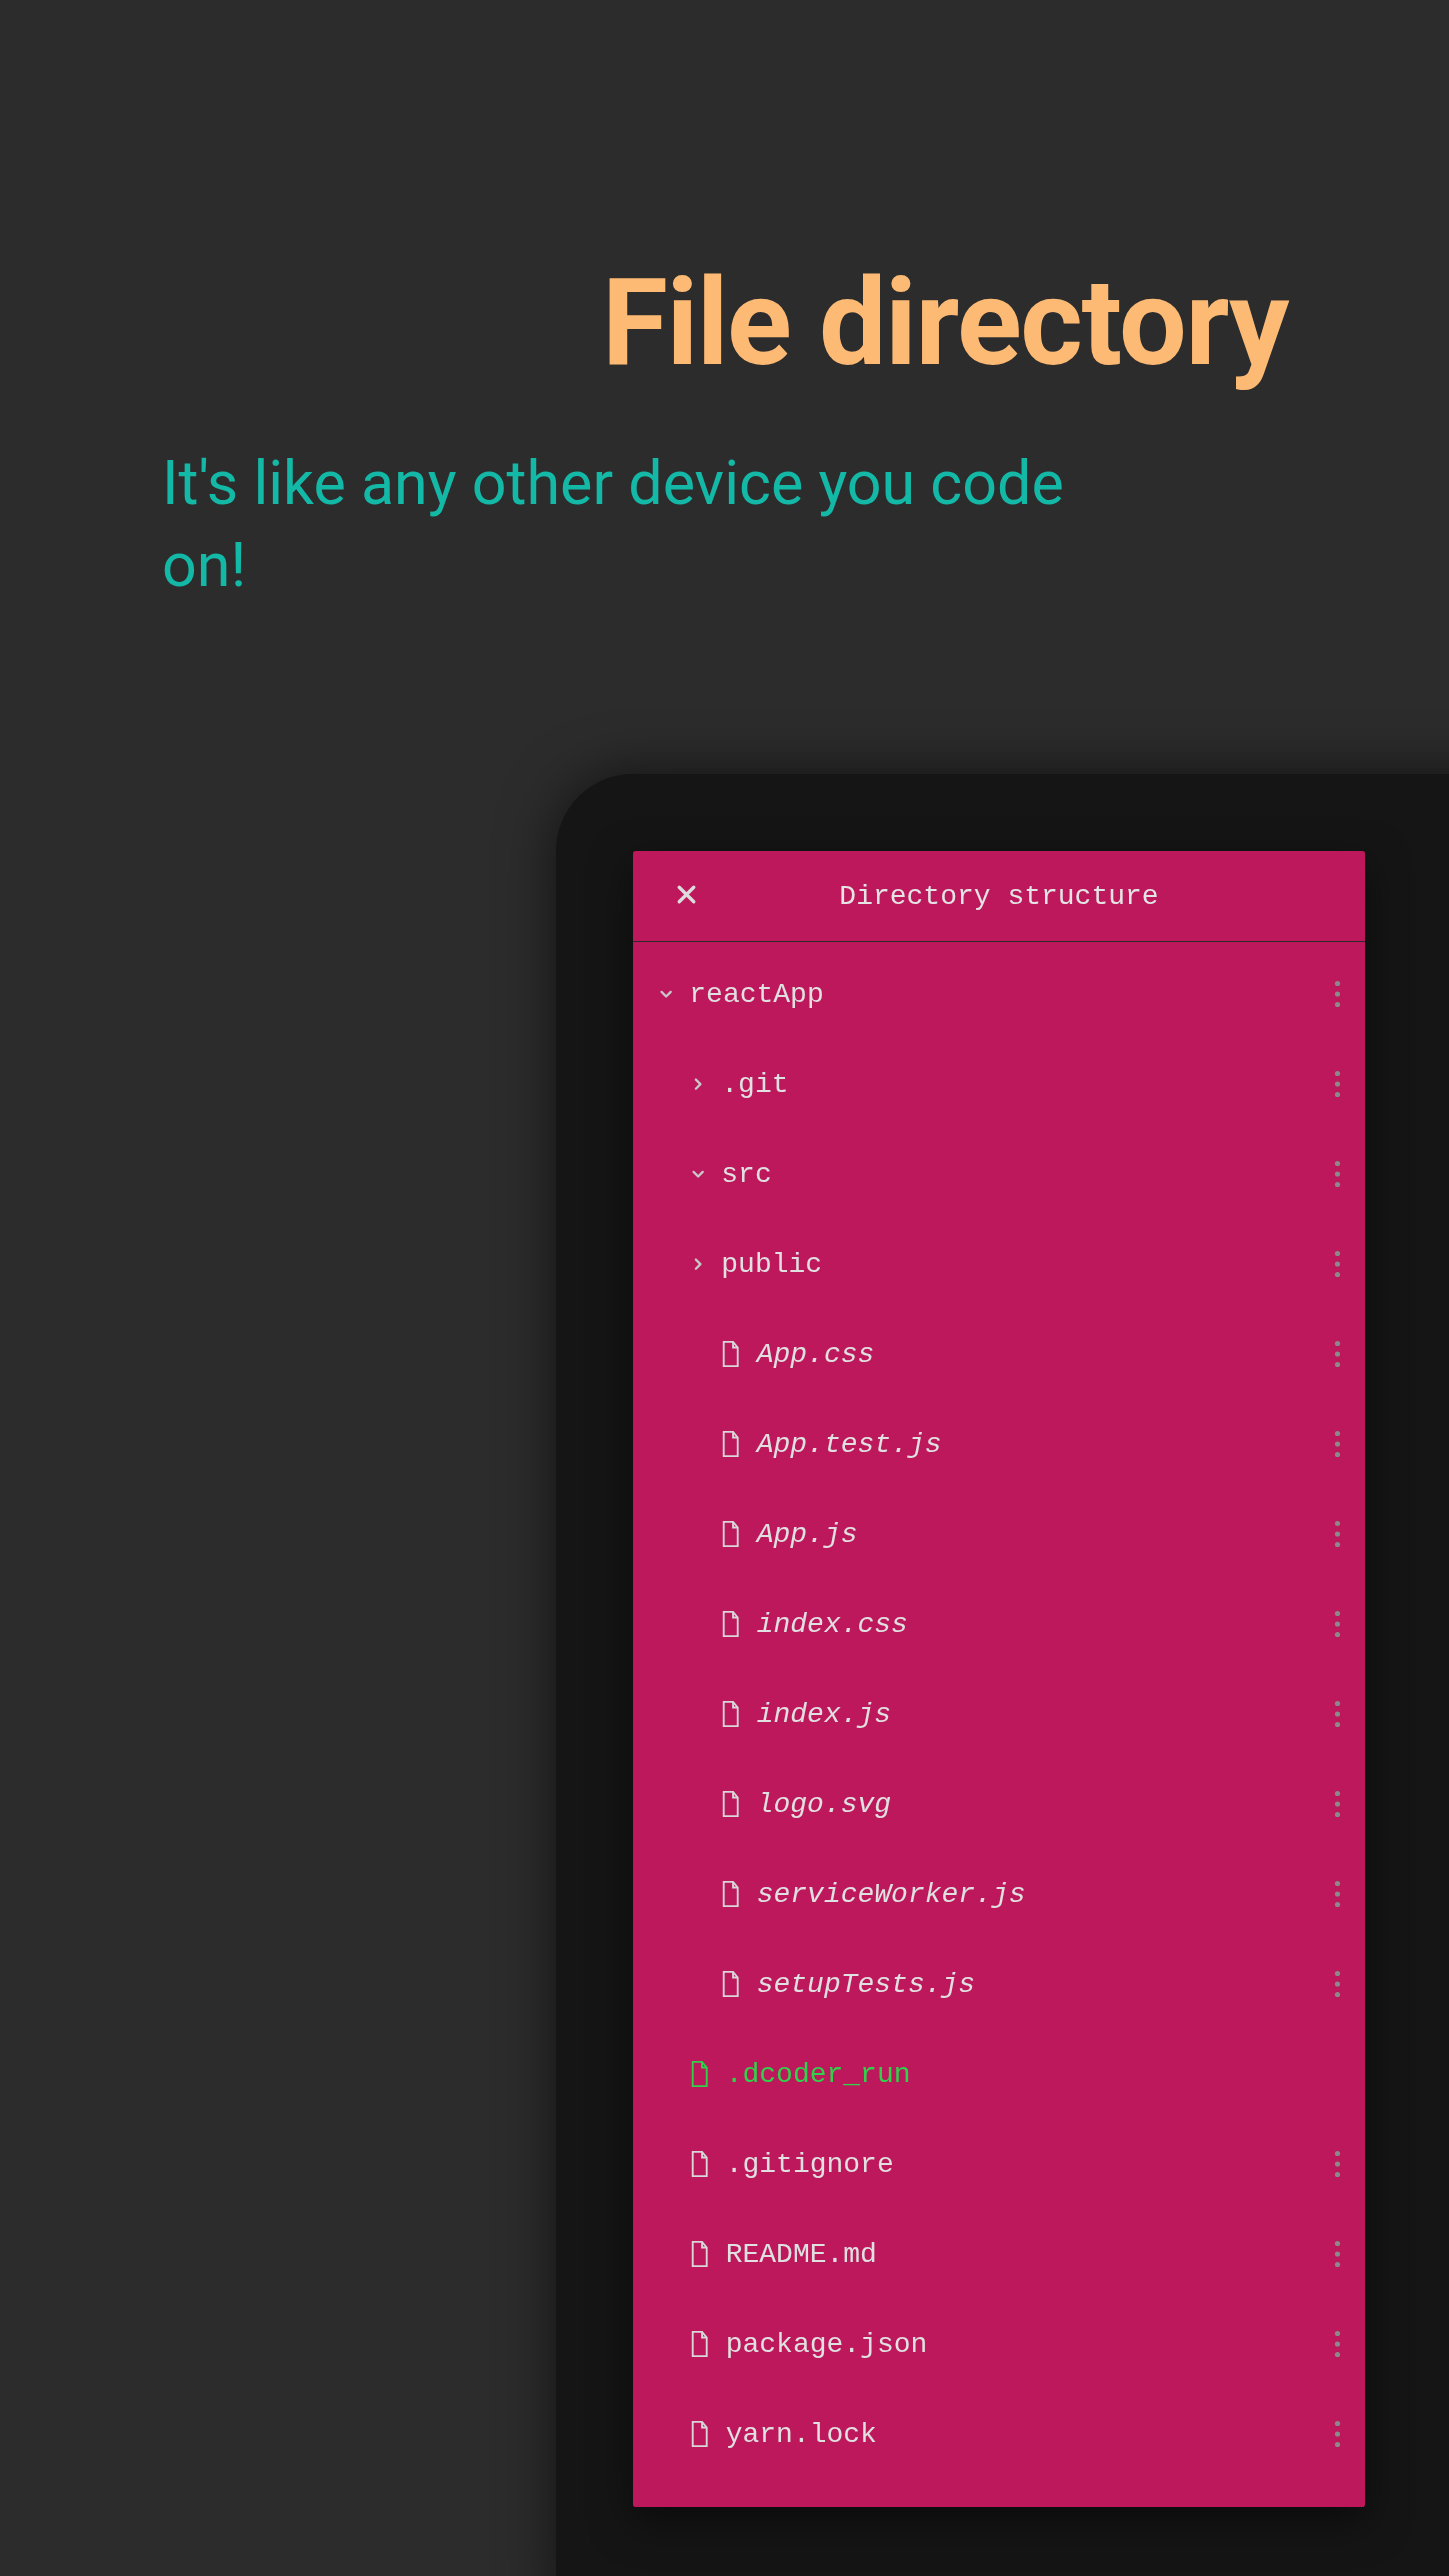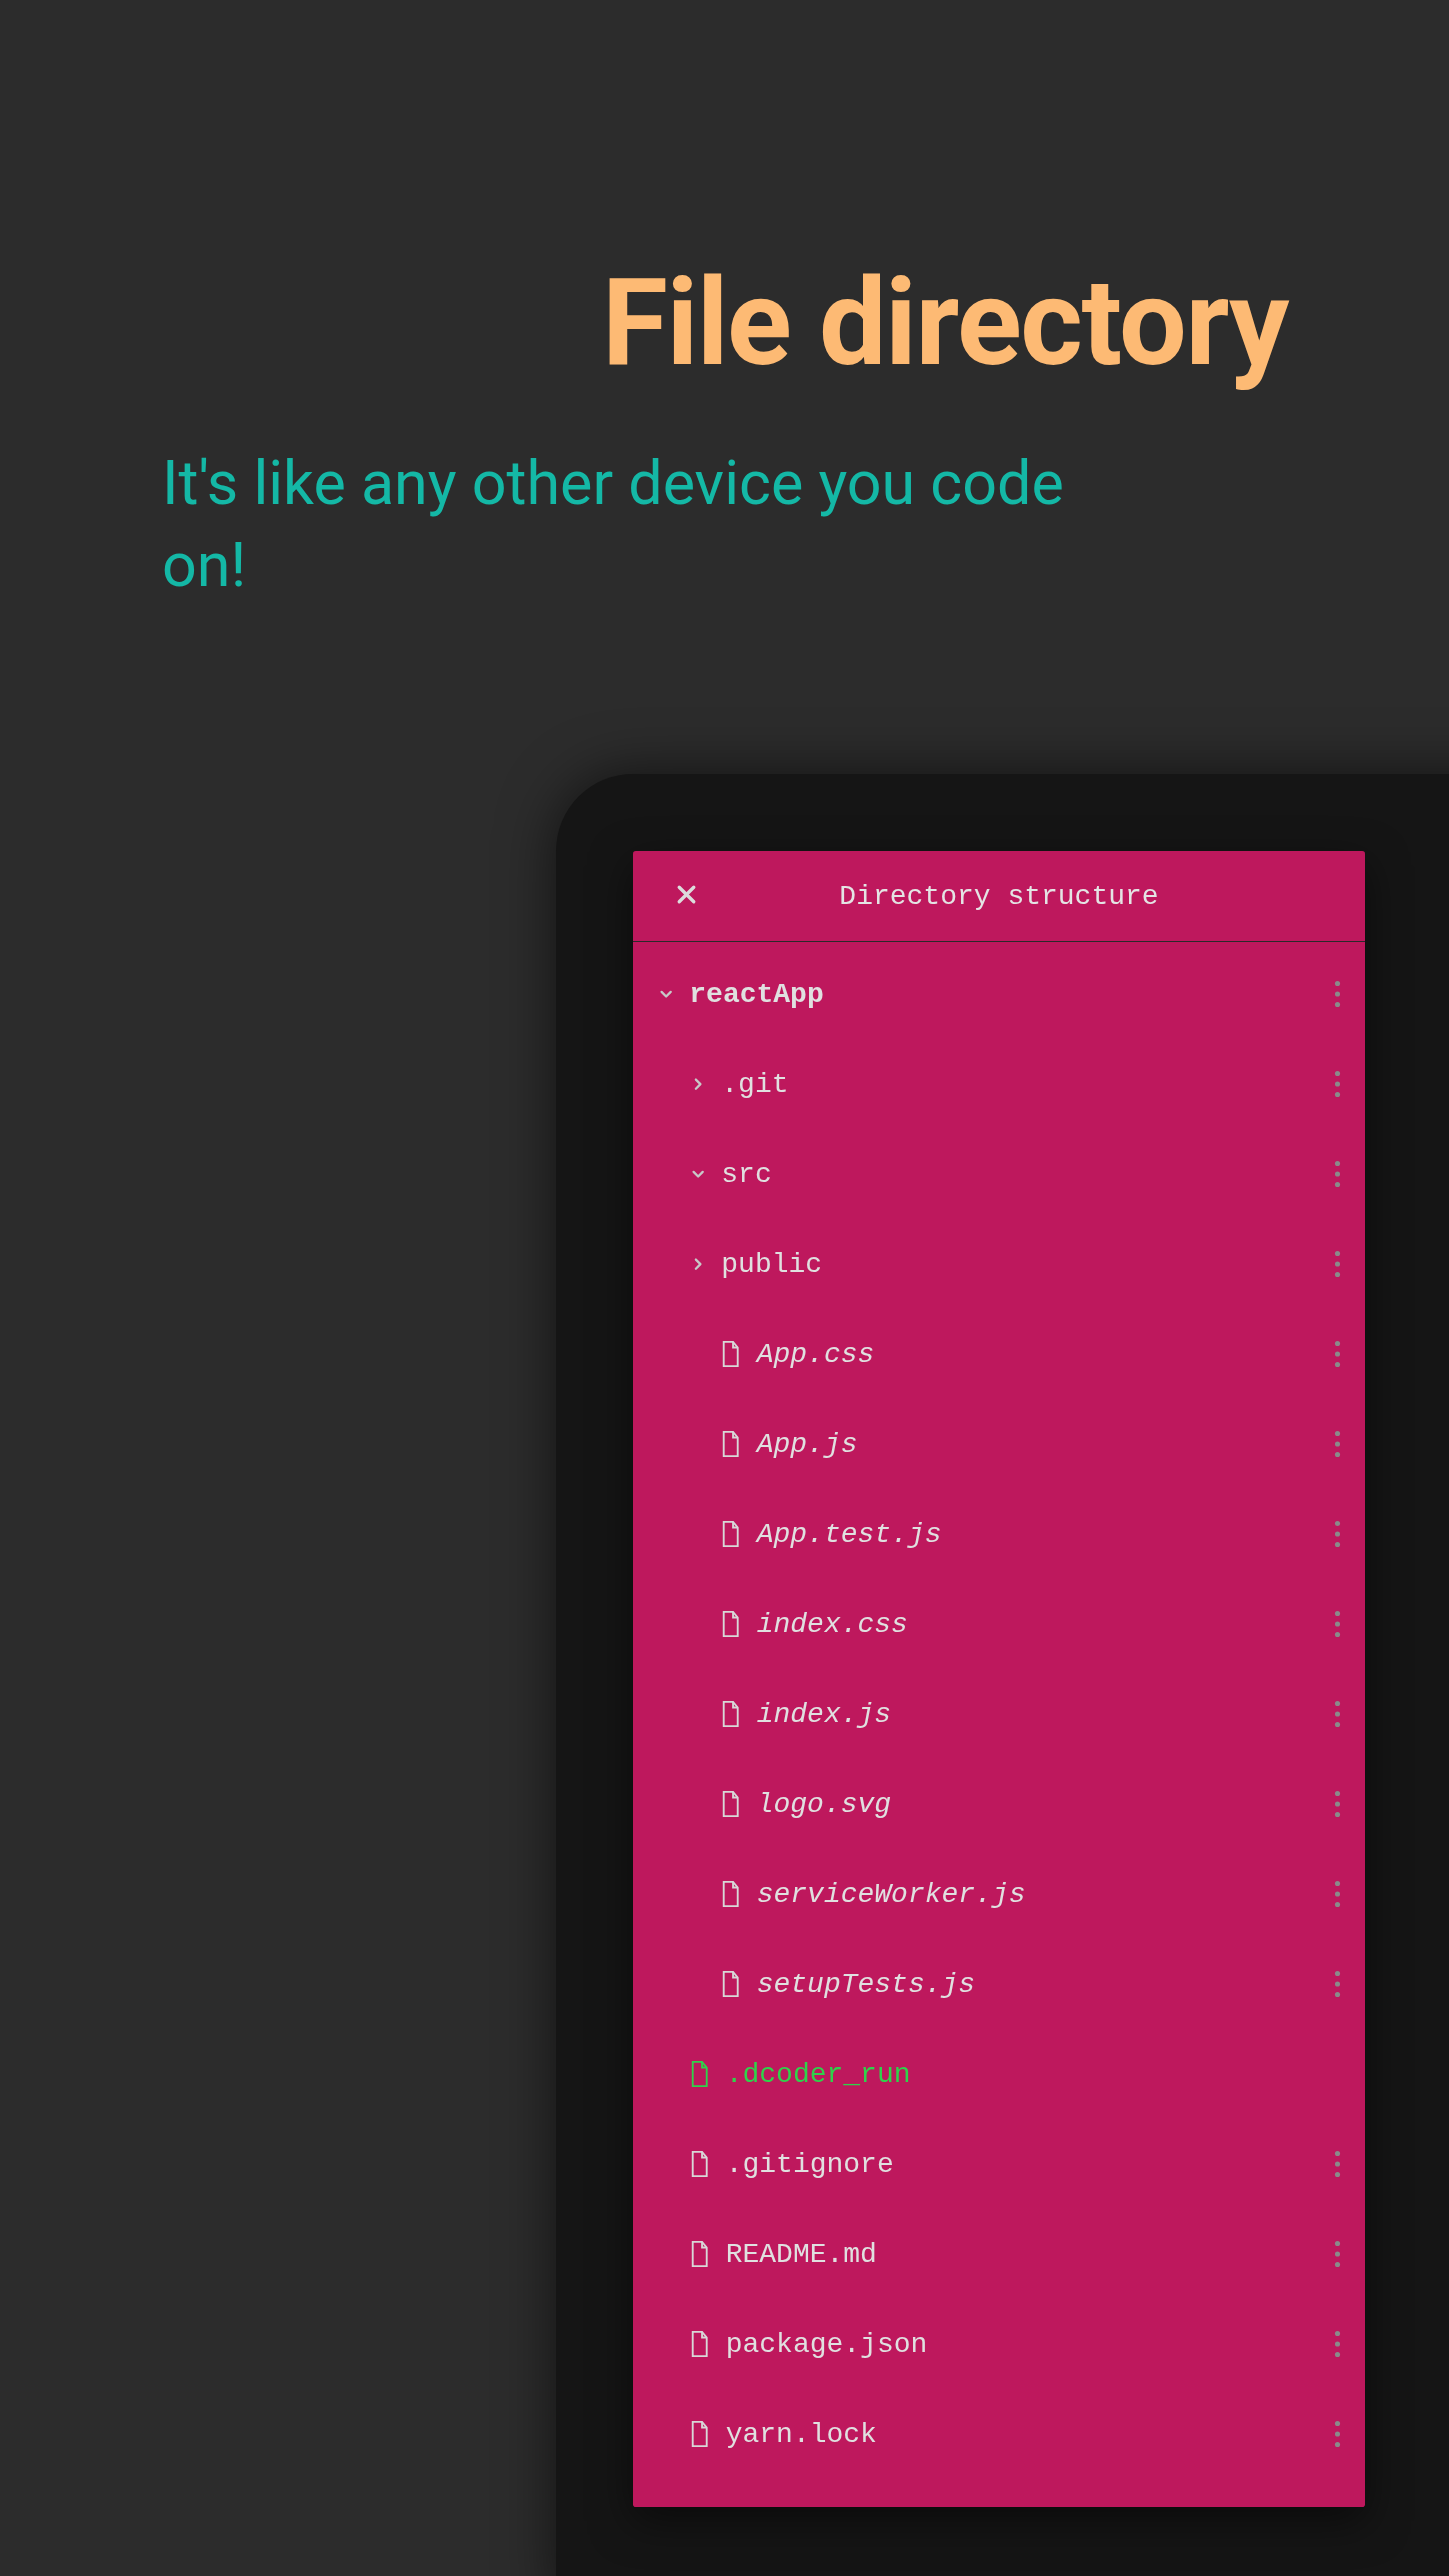--- a/index.html
+++ b/index.html
@@ -101,21 +101,21 @@
     display: flex;
     align-items: center;
   }
   .row .more {
     width: 56px;
     display: flex;
     align-items: center;
     justify-content: center;
     color: #8a8a8a;
   }
-  .depth0 { padding-left: 21px; font-weight: bold; }
+  .depth0 { padding-left: 21px; }
   .depth1 { padding-left: 53px; }
   .depth2 { padding-left: 84px; font-style: italic; }
   .chevron {
     width: 24px;
     display: inline-flex;
     justify-content: center;
     margin-right: 11.3px;
     color: #c8c8c8;
   }
   .file-icon {
@@ -250,41 +250,41 @@
           </div>
         </div>
         <div class="row depth2">
           <div class="label">
             <span class="file-icon">
               <svg width="22.5" height="28" viewBox="0 0 24 30" fill="none" stroke="#d8d8d8" stroke-width="2">
                 <path d="M5 2 H15 L20 8 V28 H5 Z"></path>
                 <path d="M15 2 V8 H20"></path>
               </svg>
             </span>
+            <span>App.test.js</span>
+          </div>
+          <div class="more dots">
+            <span>
+              <svg width="7" height="28" viewBox="0 0 6 24">
+                <circle cx="3" cy="3" r="2.2" fill="#8a8a8a"></circle>
+                <circle cx="3" cy="12" r="2.2" fill="#8a8a8a"></circle>
+                <circle cx="3" cy="21" r="2.2" fill="#8a8a8a"></circle>
+              </svg>
+            </span>
+          </div>
+        </div>
+        <div class="row depth2">
+          <div class="label">
+            <span class="file-icon">
+              <svg width="22.5" height="28" viewBox="0 0 24 30" fill="none" stroke="#d8d8d8" stroke-width="2">
+                <path d="M5 2 H15 L20 8 V28 H5 Z"></path>
+                <path d="M15 2 V8 H20"></path>
+              </svg>
+            </span>
             <span>App.js</span>
-          </div>
-          <div class="more dots">
-            <span>
-              <svg width="7" height="28" viewBox="0 0 6 24">
-                <circle cx="3" cy="3" r="2.2" fill="#8a8a8a"></circle>
-                <circle cx="3" cy="12" r="2.2" fill="#8a8a8a"></circle>
-                <circle cx="3" cy="21" r="2.2" fill="#8a8a8a"></circle>
-              </svg>
-            </span>
-          </div>
-        </div>
-        <div class="row depth2">
-          <div class="label">
-            <span class="file-icon">
-              <svg width="22.5" height="28" viewBox="0 0 24 30" fill="none" stroke="#d8d8d8" stroke-width="2">
-                <path d="M5 2 H15 L20 8 V28 H5 Z"></path>
-                <path d="M15 2 V8 H20"></path>
-              </svg>
-            </span>
-            <span>App.test.js</span>
           </div>
           <div class="more dots">
             <span>
               <svg width="7" height="28" viewBox="0 0 6 24">
                 <circle cx="3" cy="3" r="2.2" fill="#8a8a8a"></circle>
                 <circle cx="3" cy="12" r="2.2" fill="#8a8a8a"></circle>
                 <circle cx="3" cy="21" r="2.2" fill="#8a8a8a"></circle>
               </svg>
             </span>
           </div>

